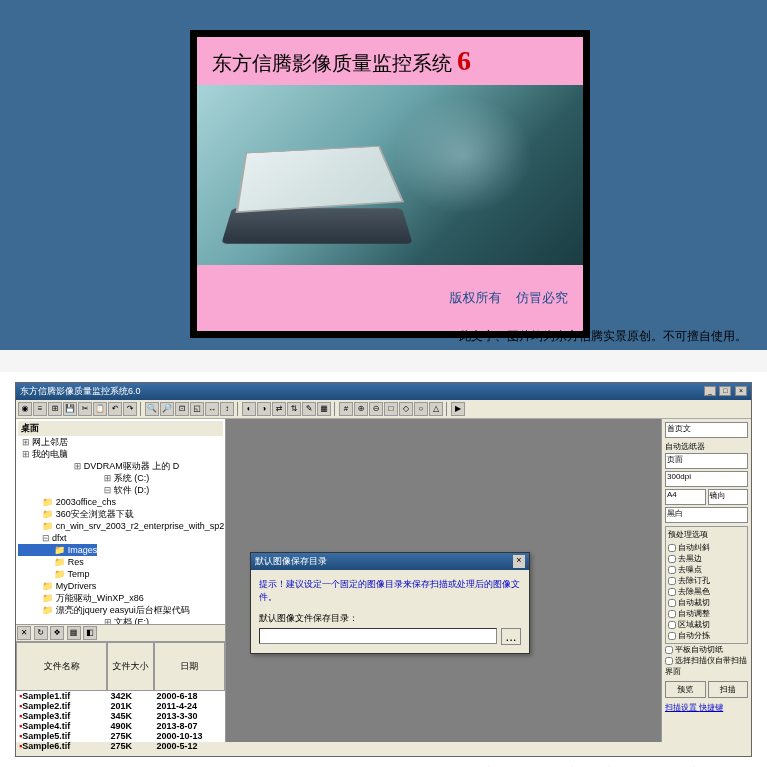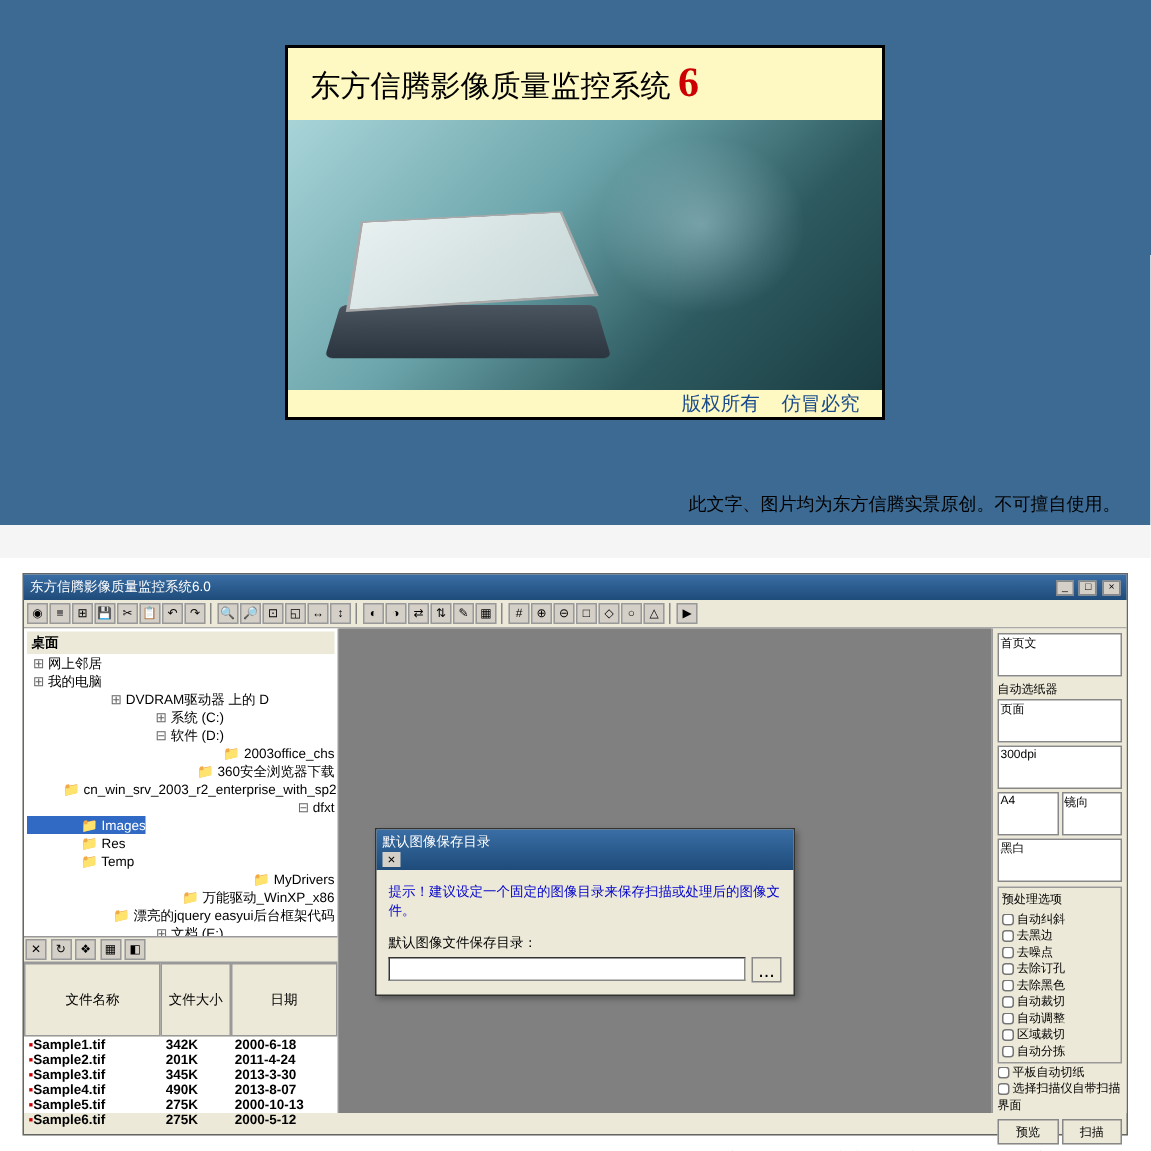--- a/index.html
+++ b/index.html
@@ -1,78 +1,78 @@
 <!DOCTYPE html>
 <html><head>
 <meta charset="utf-8">
 <style>
 * { margin: 0; padding: 0; box-sizing: border-box; }
 body { font-family: "Microsoft YaHei", SimSun, sans-serif; background: #f5f5f5; width: 767px; }
 
 
 .top-panel { background: #3d6a92; padding: 30px 60px 10px 60px; height: 350px; position: relative; }
-.splash-box { background: #fef9c3; width: 400px; margin: 0 auto 0 130px; border: 2px solid #000000; }
+.splash-box { background: #f9a8d4; width: 400px; margin: 0 auto 0 130px; border: 7px solid #000000; }
 .splash-title { font-size: 20px; padding: 8px 15px; font-family: SimSun; }
 .splash-title .version { color: #c00; font-size: 28px; font-weight: bold; }
 .splash-image { width: 100%; height: 180px; background: linear-gradient(135deg, #a8d4d8 0%, #6ba5ab 40%, #2d5a60 70%, #1a3d42 100%); position: relative; overflow: hidden; }
 .scanner-device { position: absolute; left: 30px; bottom: 15px; width: 180px; height: 120px; }
 .scanner-base { position: absolute; bottom: 0; width: 180px; height: 50px; background: linear-gradient(180deg, #4a5560 0%, #2a3540 100%); transform: perspective(300px) rotateX(45deg); border-radius: 5px; }
 .scanner-glass { position: absolute; bottom: 30px; left: 15px; width: 150px; height: 90px; background: linear-gradient(135deg, #e8f0f0 0%, #c8d8d8 100%); transform: perspective(300px) rotateX(50deg) rotateZ(-5deg); border: 2px solid #aaa; }
 .hand-overlay { position: absolute; right: 50px; top: 10px; width: 140px; height: 120px; background: radial-gradient(ellipse, rgba(200,230,240,0.4) 0%, transparent 70%); }
-.splash-footer { text-align: right; padding: 0 15px; color: #1a4b8c; font-size: 13px; }
+.splash-footer { text-align: right; padding: 24px 15px; color: #1a4b8c; font-size: 13px; }
 .watermark1 { position: absolute; right: 20px; bottom: 5px; color: #000; font-size: 12px; }
 
 
 .bottom-panel { background: #fff; position: relative; height: 415px; margin-top: 22px; }
 .app-window { position: absolute; left: 15px; top: 10px; right: 15px; bottom: 30px; background: #ece9d8; border: 1px solid #666; font-size: 9px; }
 .titlebar { background: linear-gradient(180deg, #3a6ea5 0%, #1e4b7a 100%); color: #fff; padding: 2px 4px; font-size: 9px; display: flex; justify-content: space-between; }
 .titlebar-buttons span { display: inline-block; width: 12px; height: 10px; background: #d4d0c8; margin-left: 1px; border: 1px solid #888; font-size: 7px; text-align: center; line-height: 8px; color: #000; }
 .menubar { background: #ece9d8; padding: 1px 4px; font-size: 9px; border-bottom: 1px solid #aaa; }
 .menubar span { margin-right: 6px; }
 .toolbar { background: #ece9d8; padding: 2px; border-bottom: 1px solid #aaa; display: flex; gap: 1px; flex-wrap: wrap; }
 .toolbar-icon { width: 14px; height: 14px; background: #d4d0c8; border: 1px solid #999; display: inline-block; font-size: 8px; text-align: center; line-height: 12px; }
 .toolbar-sep { width: 2px; border-left: 1px solid #888; margin: 0 2px; }
 
 .app-body { display: flex; height: calc(100% - 50px); }
 .left-panel { width: 210px; background: #fff; border-right: 1px solid #999; display: flex; flex-direction: column; }
 .tree-area { flex: 1; overflow: hidden; padding: 2px; font-size: 9px; }
 .tree-header { background: #ece9d8; padding: 1px 3px; font-weight: bold; }
 .tree-node { padding: 0 0 0 4px; line-height: 12px; white-space: nowrap; }
 .tree-node.l1 { padding-left: 12px; text-align: center; }
-.tree-node.l2 { padding-left: 24px; text-align: right; }
+.tree-node.l2 { padding-left: 24px; }
 .tree-node.l3 { padding-left: 36px; }
 .tree-toggle { color: #666; }
 .tree-node.selected { background: #316ac5; color: #fff; display: inline-block; }
 
 .mini-toolbar { background: #ece9d8; padding: 1px; border-top: 1px solid #999; border-bottom: 1px solid #999; }
 .file-list { height: 100px; }
 .file-list-header { display: flex; background: #ece9d8; font-size: 9px; }
 .file-list-header div { border: 1px solid #999; padding: 17px 3px; text-align: center; }
 .fh-name { width: 100px; }
 .fh-size { width: 50px; }
 .fh-date { width: 78px; }
 .file-row { display: flex; font-size: 9px; }
 .file-row div { padding: 0 3px; font-weight: bold; }
 .file-icon { color: #c00; }
 
 .center-panel { flex: 1; background: #808080; position: relative; }
 .right-panel { width: 90px; background: #ece9d8; border-left: 1px solid #999; padding: 3px; font-size: 8px; }
-.right-panel select, .right-panel .combo { width: 100%; font-size: 8px; margin-bottom: 2px; border: 1px solid #888; background: #fff; padding: 0 1px; height: 29px; }
+.right-panel select, .right-panel .combo { width: 100%; font-size: 8px; margin-bottom: 2px; border: 1px solid #888; background: #fff; padding: 0 1px; height: 16px; }
 .right-panel .section-label { font-size: 8px; margin: 3px 0 1px; }
 .right-panel .group { border: 1px solid #999; padding: 2px; margin-top: 3px; }
 .right-panel .group-title { font-size: 8px; margin-bottom: 2px; }
 .right-panel label.chk { display: block; font-size: 8px; line-height: 11px; }
 .right-panel input[type=checkbox] { width: 8px; height: 8px; vertical-align: middle; margin-right: 2px; }
 .btn-row { display: flex; gap: 2px; margin-top: 4px; }
 .btn-row button { flex: 1; font-size: 8px; padding: 2px 0; background: #ece9d8; border: 1px solid #888; }
 .link-row { color: #00c; text-decoration: underline; font-size: 8px; margin-top: 4px; }
 
 
 .dialog { position: absolute; left: 250px; top: 180px; width: 280px; background: #ece9d8; border: 1px solid #333; box-shadow: 2px 2px 4px rgba(0,0,0,0.3); font-size: 9px; }
-.dialog-title { background: linear-gradient(180deg, #3a6ea5 0%, #1e4b7a 100%); color: #fff; padding: 2px 4px; display: flex; justify-content: space-between; flex-direction: column; }
+.dialog-title { background: linear-gradient(180deg, #3a6ea5 0%, #1e4b7a 100%); color: #fff; padding: 2px 4px; display: flex; justify-content: space-between; }
 .dialog-body { padding: 8px; }
 .dialog-hint { color: #0000cc; font-size: 9px; margin-bottom: 8px; }
 .dialog-label { margin-bottom: 3px; }
 .dialog-input-row { display: flex; gap: 4px; }
 .dialog-input { flex: 1; border: 1px inset #888; background: #fff; height: 16px; }
 .browse-btn { width: 20px; background: #ece9d8; border: 1px solid #888; }
 .dialog-buttons { text-align: center; padding: 8px; }
 .dialog-buttons button { width: 55px; padding: 2px; margin: 0 8px; background: #ece9d8; border: 1px solid #888; font-size: 9px; }
 
 .watermark2 { position: absolute; right: 20px; bottom: 5px; color: #000; font-size: 12px; }

